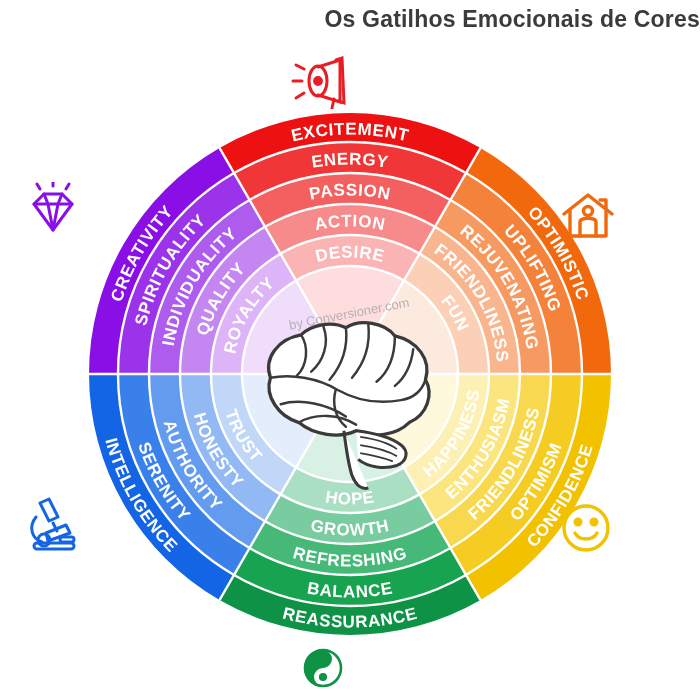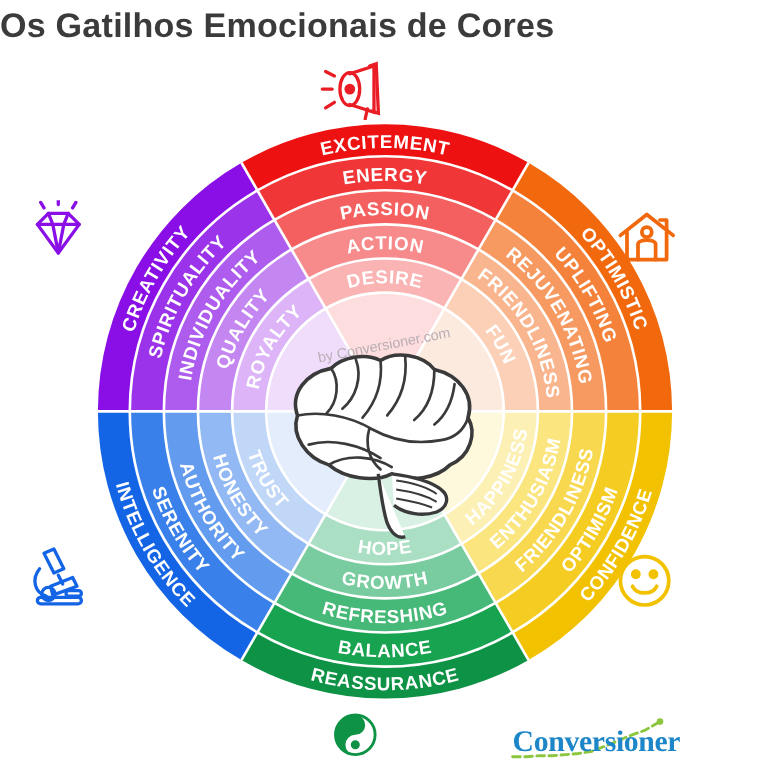--- a/index.html
+++ b/index.html
@@ -7,22 +7,22 @@
   body{
     width:700px;height:700px;
     background:#ffffff;
     font-family:"Liberation Sans", sans-serif;
     overflow:hidden;
     position:relative;
   }
   #page-title{
     position:absolute;
     top:6px;left:0;width:700px;
-    text-align:left;
-    font-size:31px;
+    text-align:right;
+    font-size:23px;
     font-weight:700;
     color:#3b3b3b;
     letter-spacing:0.2px;
     font-family:"Liberation Sans", sans-serif;
   }
   #wheel-wrap{
     position:absolute;
     left:0;top:0;width:700px;height:700px;
   }
   .corner-icon{position:absolute;}
@@ -288,20 +288,13 @@
     <svg width="46" height="46" viewBox="0 0 46 46">
       <g fill="none" stroke="#0e9245" stroke-width="2.6">
         <circle cx="23" cy="23" r="18"></circle>
         <path d="M23,5 A9,9 0 0 1 23,23 A9,9 0 0 0 23,41 A18,18 0 0 1 23,5 Z" fill="#0e9245" stroke="none"></path>
         <circle cx="23" cy="14" r="2.8" fill="#0e9245"></circle>
         <circle cx="23" cy="32" r="2.8" fill="#0e9245"></circle>
       </g>
     </svg>
   </div>
 
-  <div id="brand-logo">
-    <svg width="190" height="46" viewBox="0 0 190 46">
-      <polyline points="6,38 18,38 30,37 42,37 54,36 66,35 78,33 96,26 112,19 126,14 140,6" fill="none" stroke="#8cc63e" stroke-width="2.6" stroke-dasharray="7 4" stroke-linecap="round"></polyline>
-      <circle cx="140" cy="6" r="3" fill="#8cc63e"></circle>
-      <text id="brand-logo-text" x="6" y="33" style="font-family:'Liberation Serif',serif;font-size:27px;font-weight:700;fill:#1d86c8;">Conversioner</text>
-    </svg>
-  </div>
 </div>
 
 </body></html>

